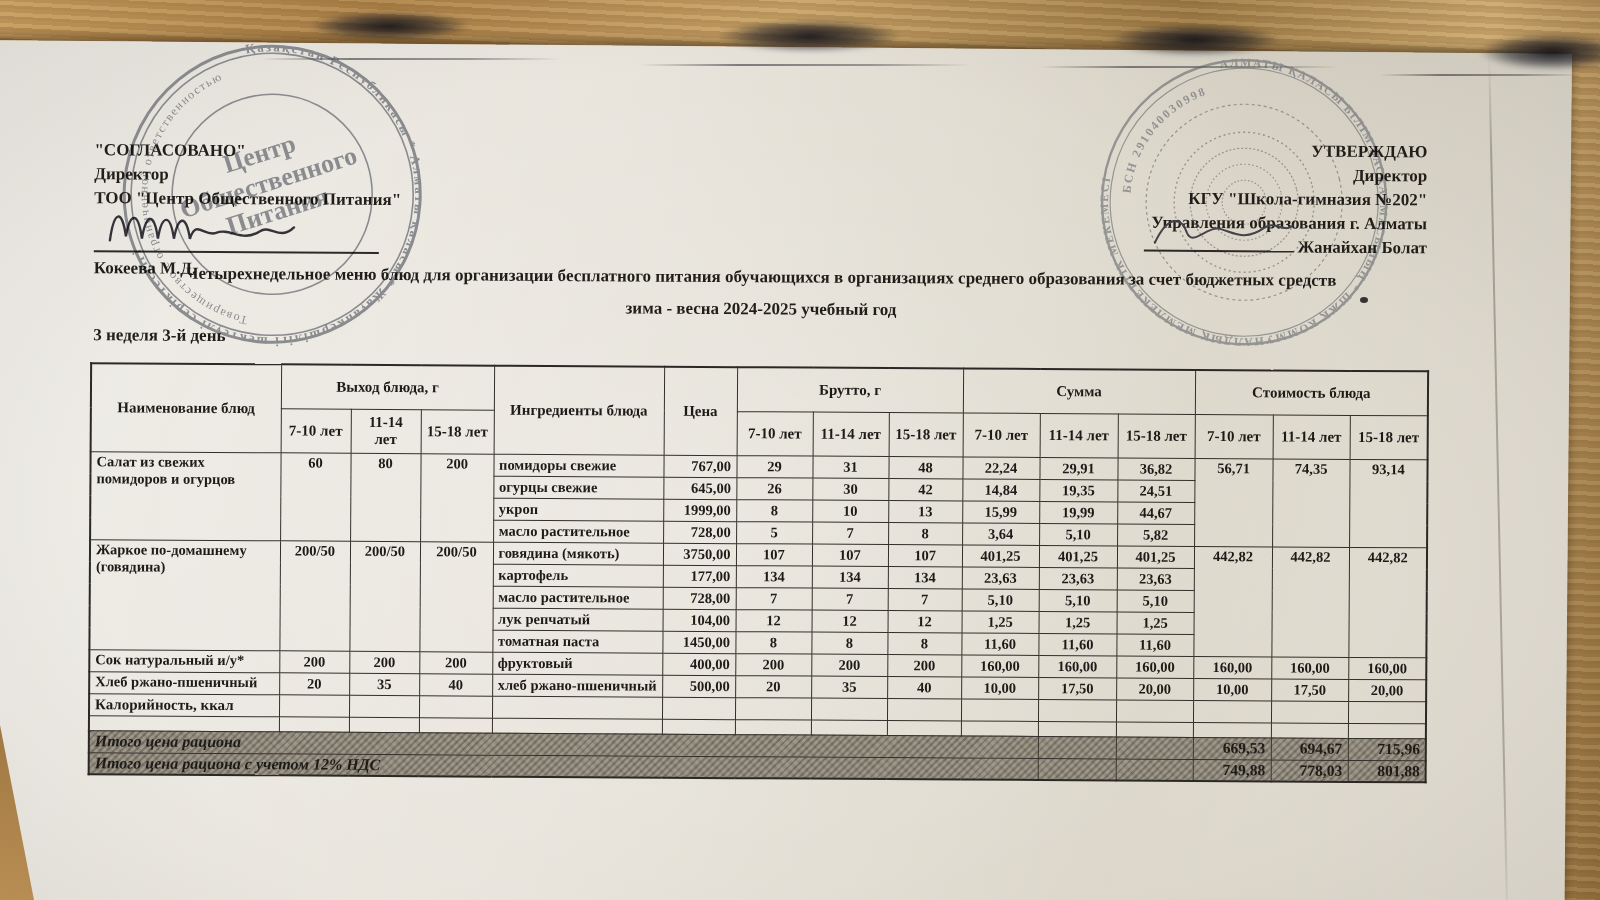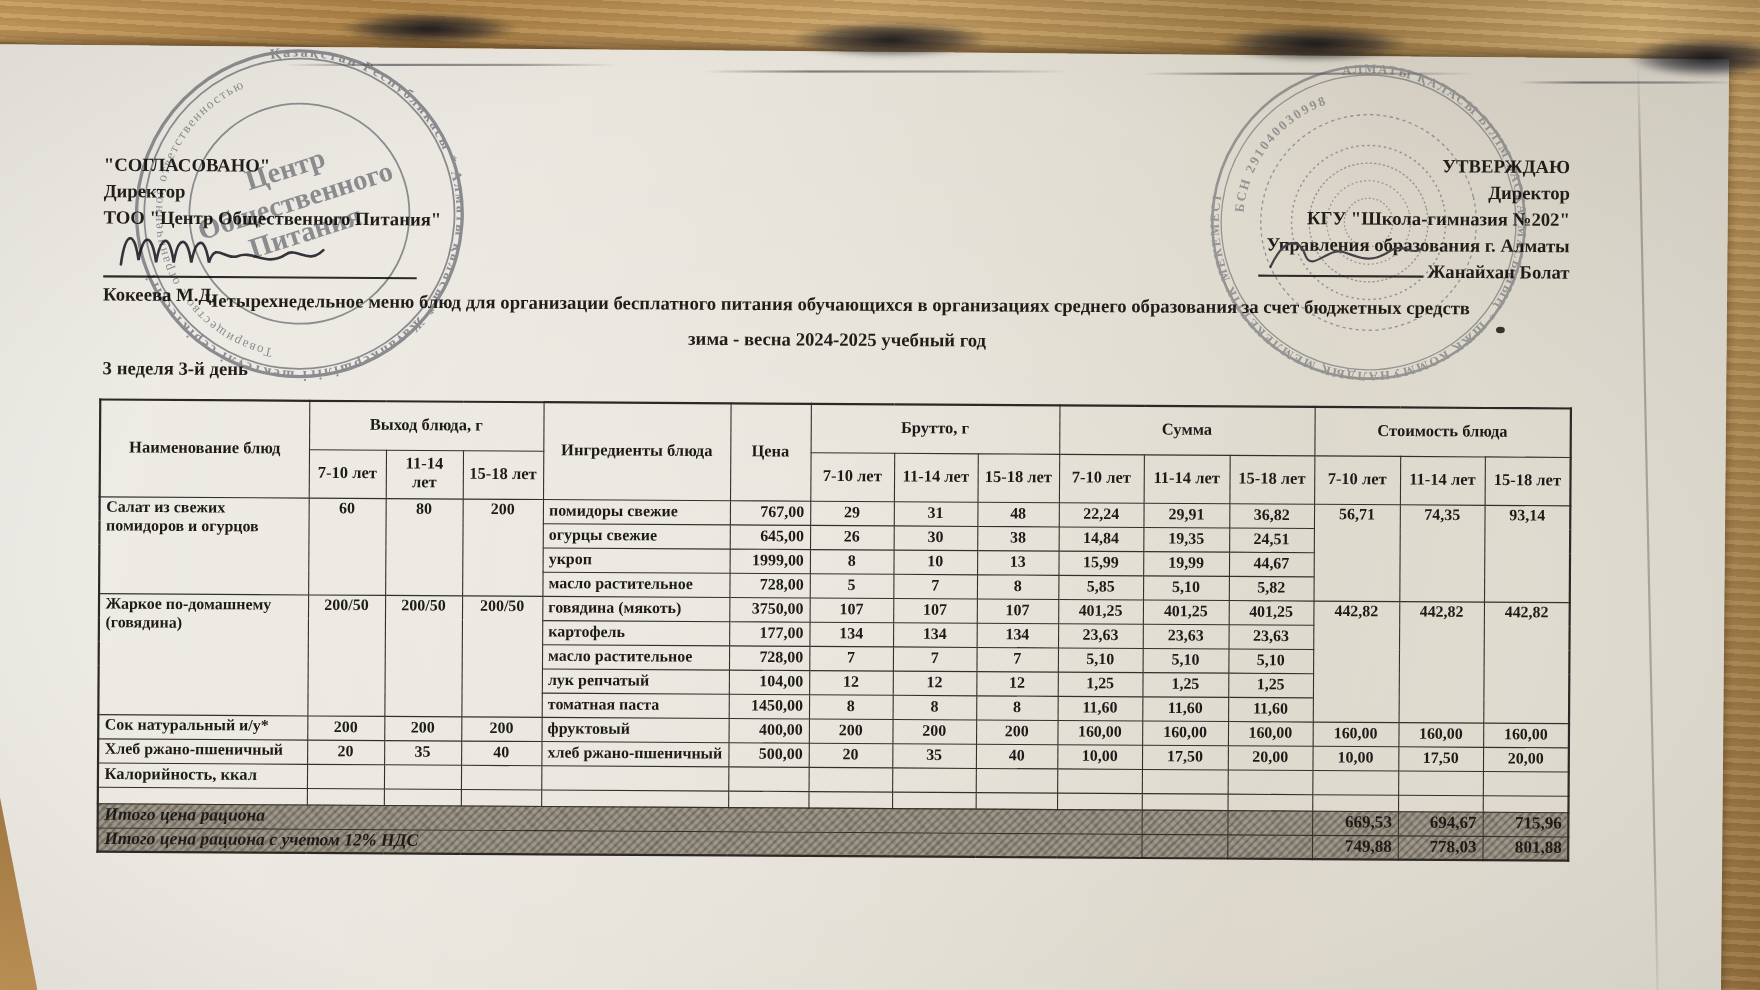--- a/index.html
+++ b/index.html
@@ -193,42 +193,42 @@
           <td>36,82</td>
           <td rowspan="4" class="cost">56,71</td>
           <td rowspan="4" class="cost">74,35</td>
           <td rowspan="4" class="cost">93,14</td>
         </tr>
         <tr>
           <td class="ing">огурцы свежие</td>
           <td class="pr">645,00</td>
           <td>26</td>
           <td>30</td>
-          <td>38</td>
+          <td>42</td>
           <td>14,84</td>
           <td>19,35</td>
           <td>24,51</td>
         </tr>
         <tr>
           <td class="ing">укроп</td>
           <td class="pr">1999,00</td>
           <td>8</td>
           <td>10</td>
           <td>13</td>
           <td>15,99</td>
           <td>19,99</td>
           <td>44,67</td>
         </tr>
         <tr>
           <td class="ing">масло растительное</td>
           <td class="pr">728,00</td>
           <td>5</td>
           <td>7</td>
           <td>8</td>
-          <td>5,85</td>
+          <td>3,64</td>
           <td>5,10</td>
           <td>5,82</td>
         </tr>
         <tr>
           <td rowspan="5" class="dn">Жаркое по-домашнему (говядина)</td>
           <td rowspan="5" class="out">200/50</td>
           <td rowspan="5" class="out">200/50</td>
           <td rowspan="5" class="out">200/50</td>
           <td class="ing">говядина (мякоть)</td>
           <td class="pr">3750,00</td>

